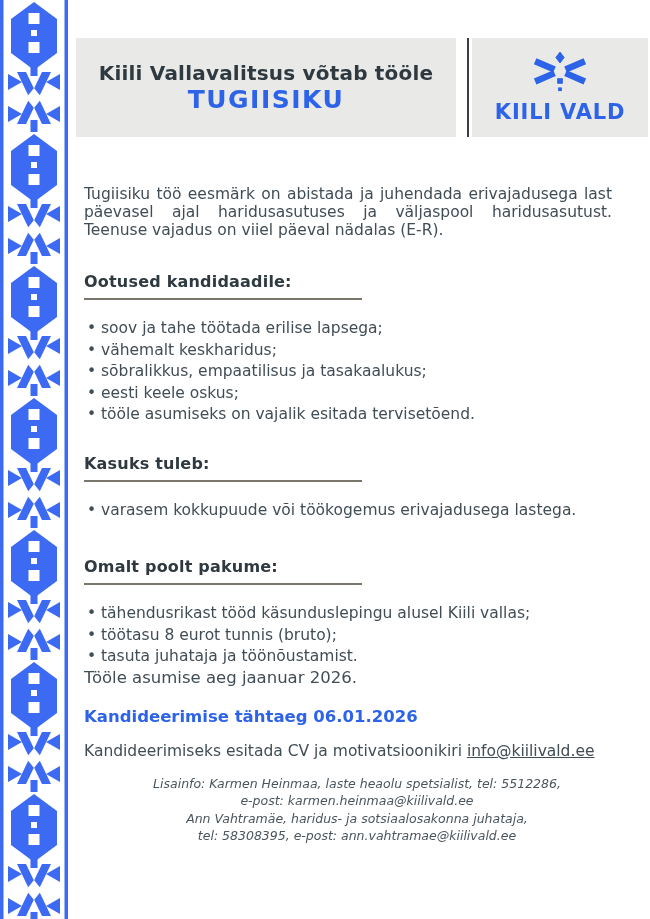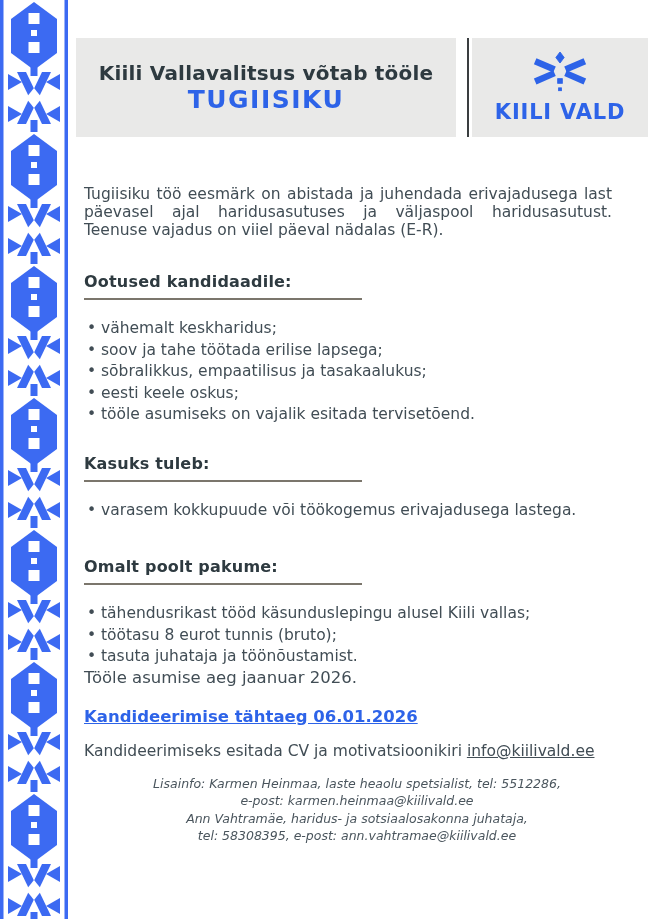--- a/index.html
+++ b/index.html
@@ -68,21 +68,21 @@
     border-bottom:2px solid var(--rule);
   }
   .blist{margin-top:18px;margin-left:3px;list-style:none;}
   .blist li{
     position:relative;padding-left:14px;
     font-size:15.5px;line-height:21.5px;
   }
   .blist li::before{content:"•";position:absolute;left:0;top:0;}
 
   .start-date{font-size:16.5px;}
-  .deadline{margin-top:20px;font-size:16.5px;font-weight:bold;color:var(--accent_blue);text-decoration:underline;}
+  .deadline{margin-top:20px;font-size:16.5px;font-weight:bold;color:var(--accent_blue);}
   .apply-line{margin-top:16px;font-size:15.5px;}
   .apply-line a{color:inherit;text-decoration:underline;}
   .footer{
     margin-top:15px;width:546px;
     text-align:center;
     font-style:italic;font-size:12.5px;line-height:17.5px;
     color:var(--footer_text);
   }
 </style>
 </head>
@@ -135,22 +135,22 @@
   </div>
 
   <div class="content">
 
     <p class="intro">Tugiisiku töö eesmärk on abistada ja juhendada erivajadusega last päevasel ajal haridusasutuses ja väljaspool haridusasutust. Teenuse vajadus on viiel päeval nädalas (E-R).</p>
 
     <div id="sections">
   <section class="sec">
     <h2 class="sec-head">Ootused kandidaadile:</h2>
     <ul class="blist">
+            <li>soov ja tahe töötada erilise lapsega;</li>
             <li>vähemalt keskharidus;</li>
-            <li>soov ja tahe töötada erilise lapsega;</li>
             <li>sõbralikkus, empaatilisus ja tasakaalukus;</li>
             <li>eesti keele oskus;</li>
             <li>tööle asumiseks on vajalik esitada tervisetõend.</li>
           </ul>
   </section>
 
   <section class="sec">
     <h2 class="sec-head">Kasuks tuleb:</h2>
     <ul class="blist">
             <li>varasem kokkupuude või töökogemus erivajadusega lastega.</li>

